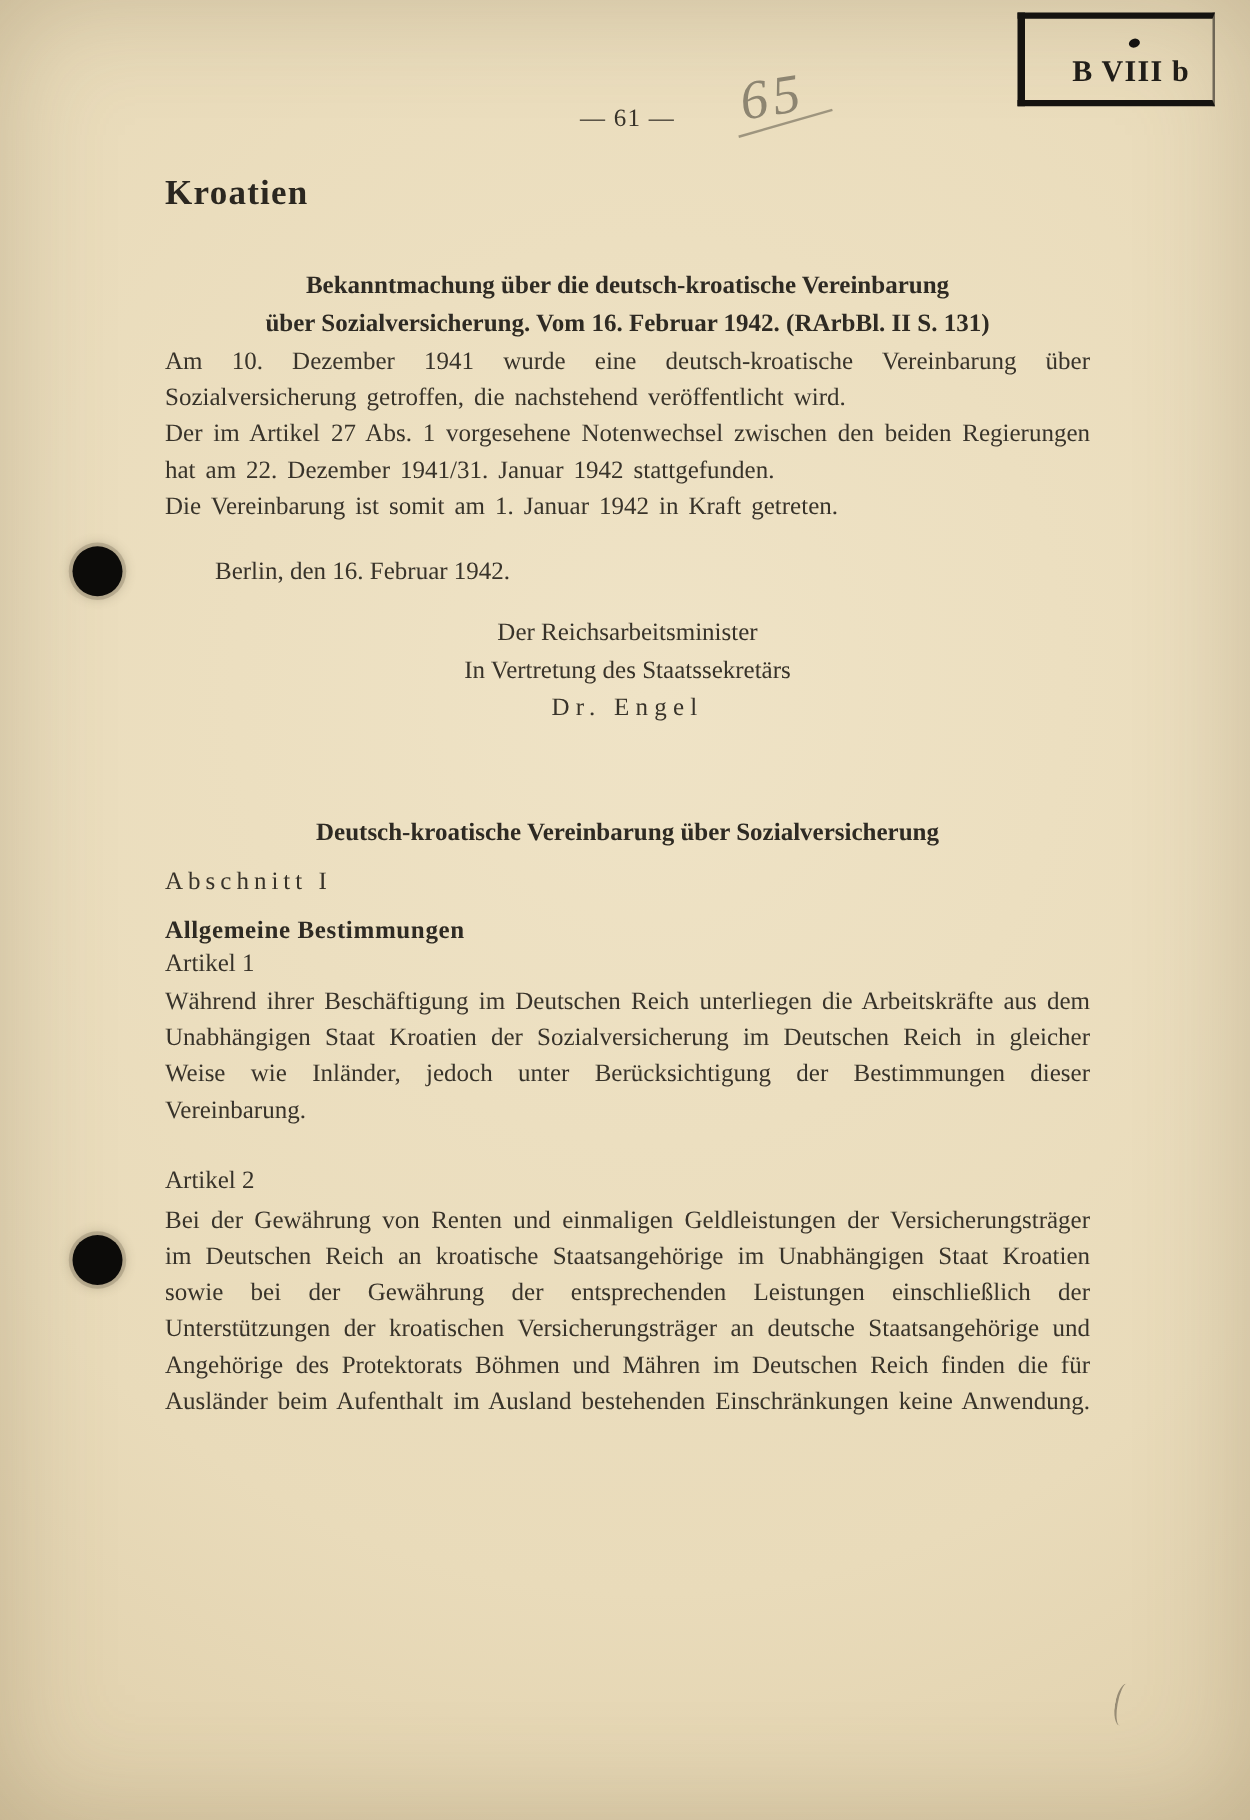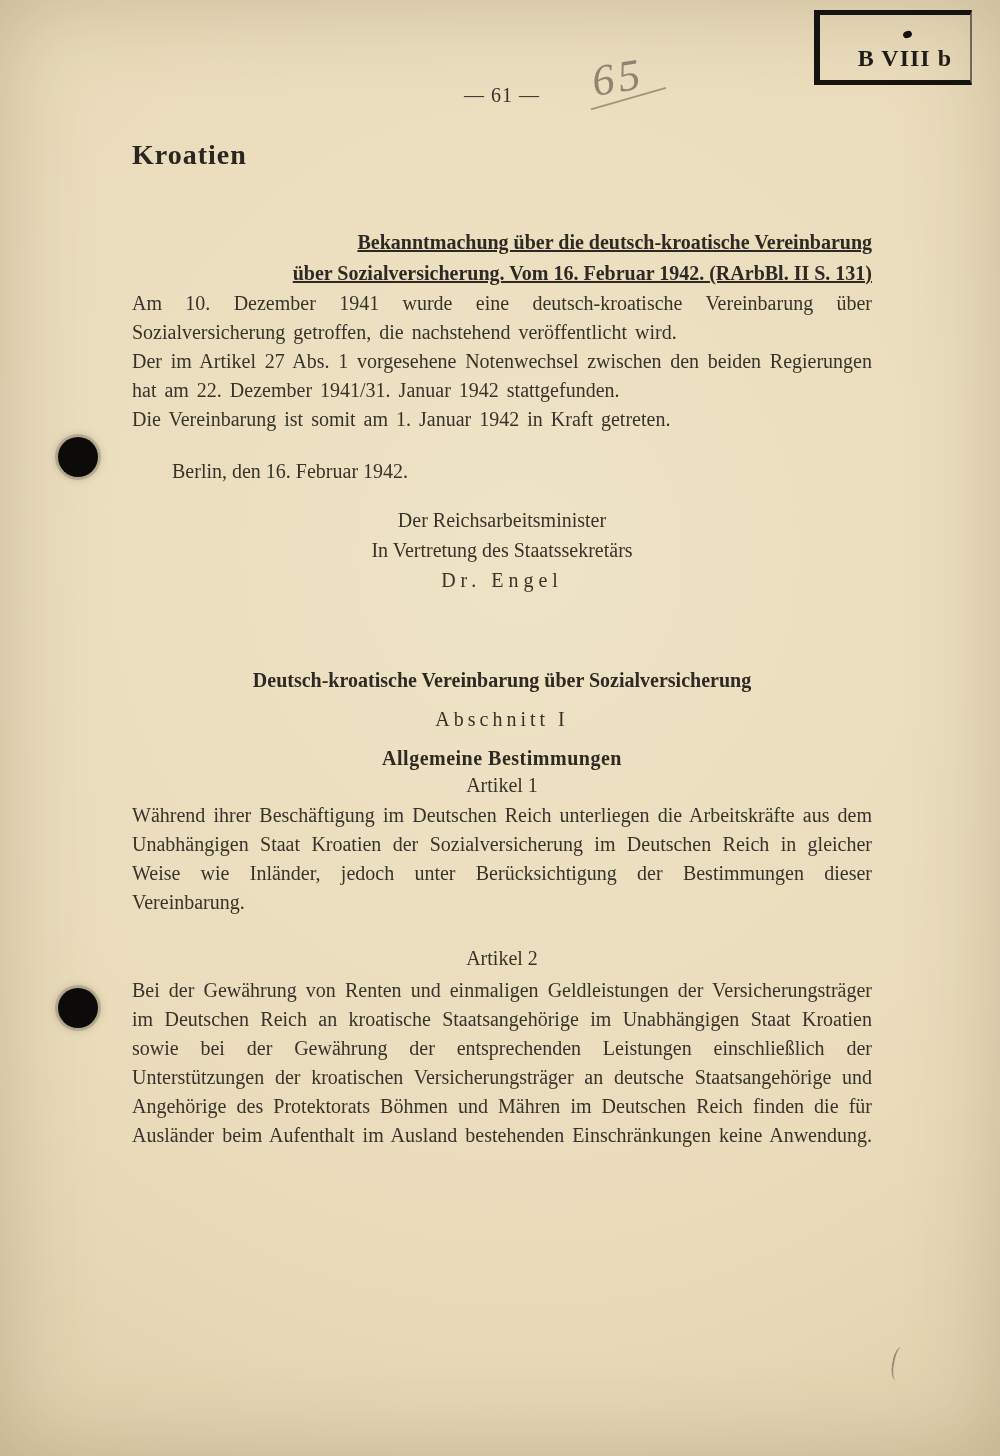--- a/index.html
+++ b/index.html
@@ -110,27 +110,26 @@
   }
   .title {
     margin: 32px 0 0 0;
     text-align: left;
     font-size: 28px;
     font-weight: bold;
     letter-spacing: 1px;
     color: #2b2720;
   }
   .subtitle {
-    margin-top: 56px;
-    text-align: right;
+    margin-top: 42px;
+    text-align: center;
     font-size: 20px;
     font-weight: bold;
     line-height: 31px;
     color: #2e2a23;
-    text-decoration: underline;
   }
   p.body {
     margin: 0;
     font-size: 20px;
     line-height: 29px;
     text-align: justify;
     word-spacing: 3px;
   }
   .mt-first { margin-top: 26px; }
   .mt-tiny  { margin-top: 2px; }
@@ -149,21 +148,21 @@
   .section-heading {
     margin-top: 74px;
     text-align: center;
     font-size: 20px;
     font-weight: bold;
     color: #2e2a23;
   }
   .mt-para { margin-top: 12px; }
   .center-head {
     margin-top: 14px;
-    text-align: center;
+    text-align: left;
     font-size: 20px;
   }
   .spaced { letter-spacing: 4px; }
   .bold-head { font-weight: bold; color: #2e2a23; letter-spacing: 0.5px; }
   .mt-abschnitt { margin-top: 16px; }
   .mt-art2 { margin-top: 30px; }
 </style>
 </head>
 <body>
 

